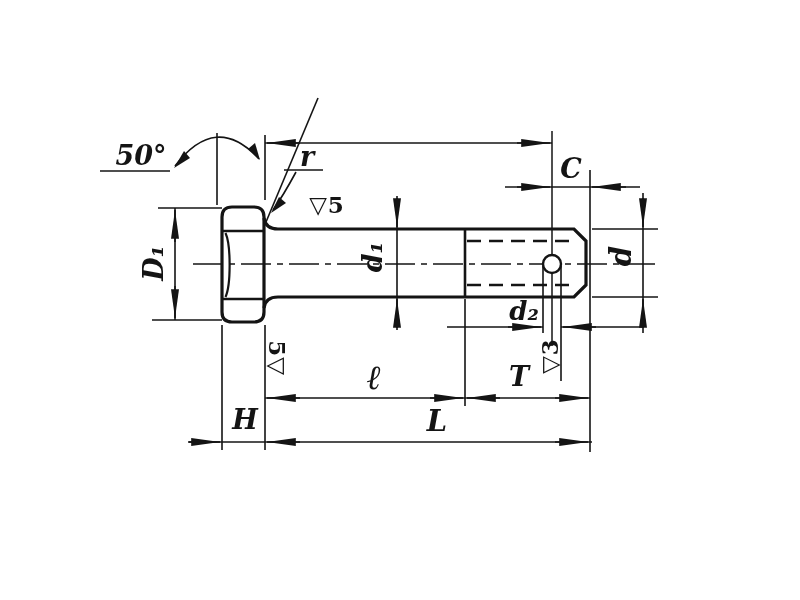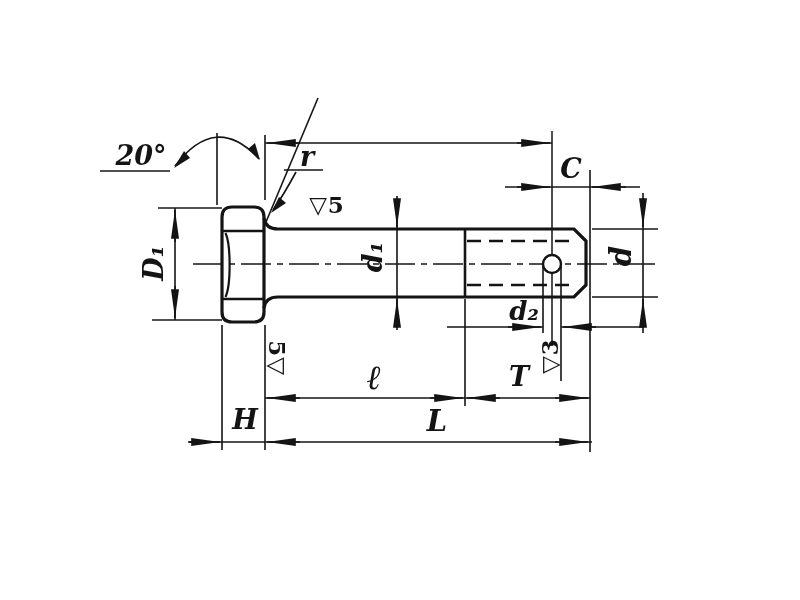--- a/index.html
+++ b/index.html
@@ -110,21 +110,21 @@
       <line x1="500" y1="398" x2="467" y2="398" marker-end="url(#arr)"></line>
       <line x1="555" y1="398" x2="588" y2="398" marker-end="url(#arr)"></line>
 
       <path d="M188 442 H592"></path>
       <line x1="189" y1="442" x2="220" y2="442" marker-end="url(#arr)"></line>
       <line x1="300" y1="442" x2="267" y2="442" marker-end="url(#arr)"></line>
       <line x1="555" y1="442" x2="588" y2="442" marker-end="url(#arr)"></line>
     </g>
   </svg>
 
-  <div class="lbl" style="left:141px;top:155px;">20°</div>
+  <div class="lbl" style="left:141px;top:155px;">50°</div>
   <div class="lbl" style="left:307px;top:156px;">r</div>
   <div class="lbl" style="left:571px;top:168px;">C</div>
   <div class="lbl rot-ccw" style="left:153px;top:263px;">D₁</div>
   <div class="lbl rot-ccw" style="left:372px;top:257px;">d₁</div>
   <div class="lbl fin" style="left:327px;top:204px;">▽5</div>
   <div class="lbl rot-ccw" style="left:621px;top:256px;font-size:29px;">d</div>
   <div class="lbl" style="left:524px;top:311px;font-size:26px;text-align:right;">d₂</div>
   <div class="lbl fin rot-ccw small" style="left:549px;top:356px;">▽3</div>
   <div class="lbl fin rot-cw small" style="left:277px;top:358px;">5▽</div>
   <div class="lbl big" style="left:374px;top:377px;">ℓ</div>

